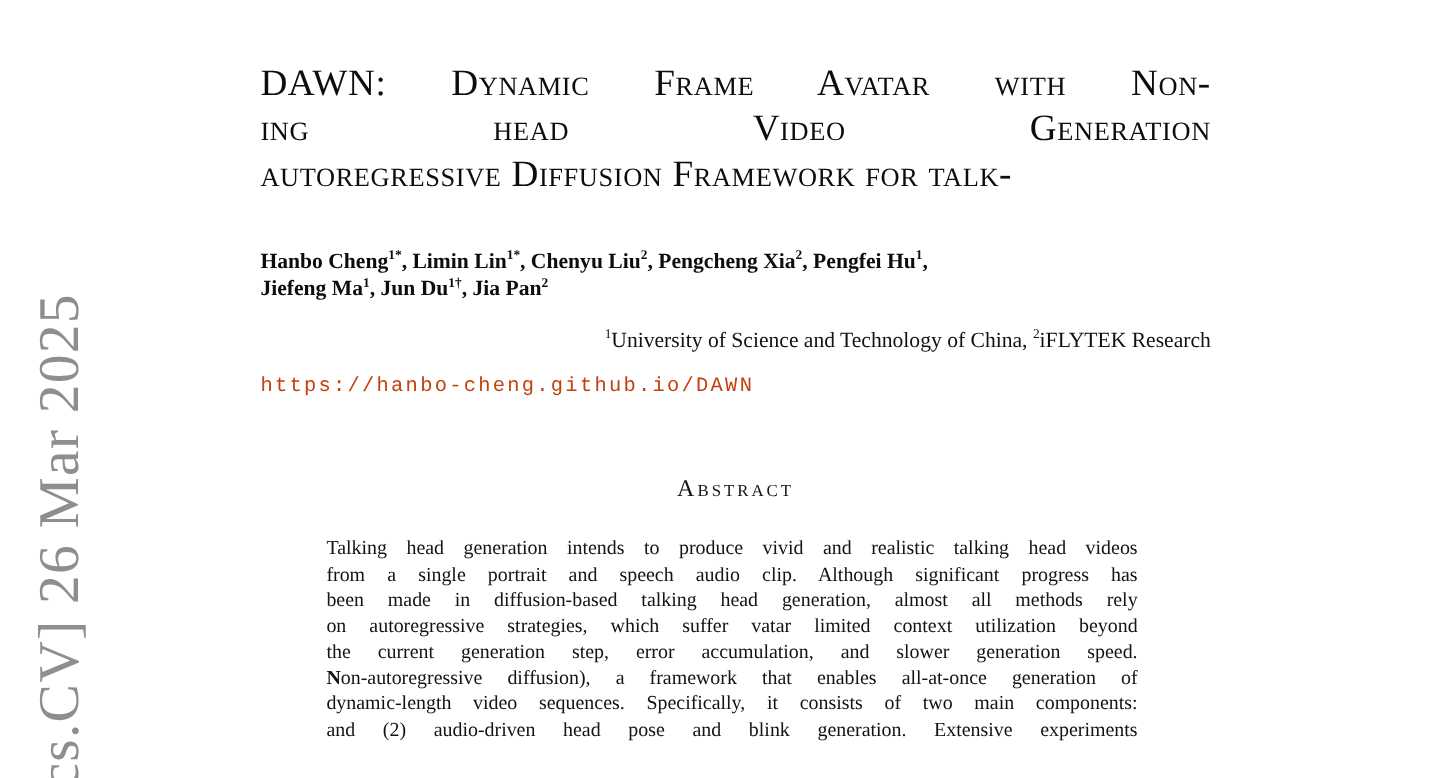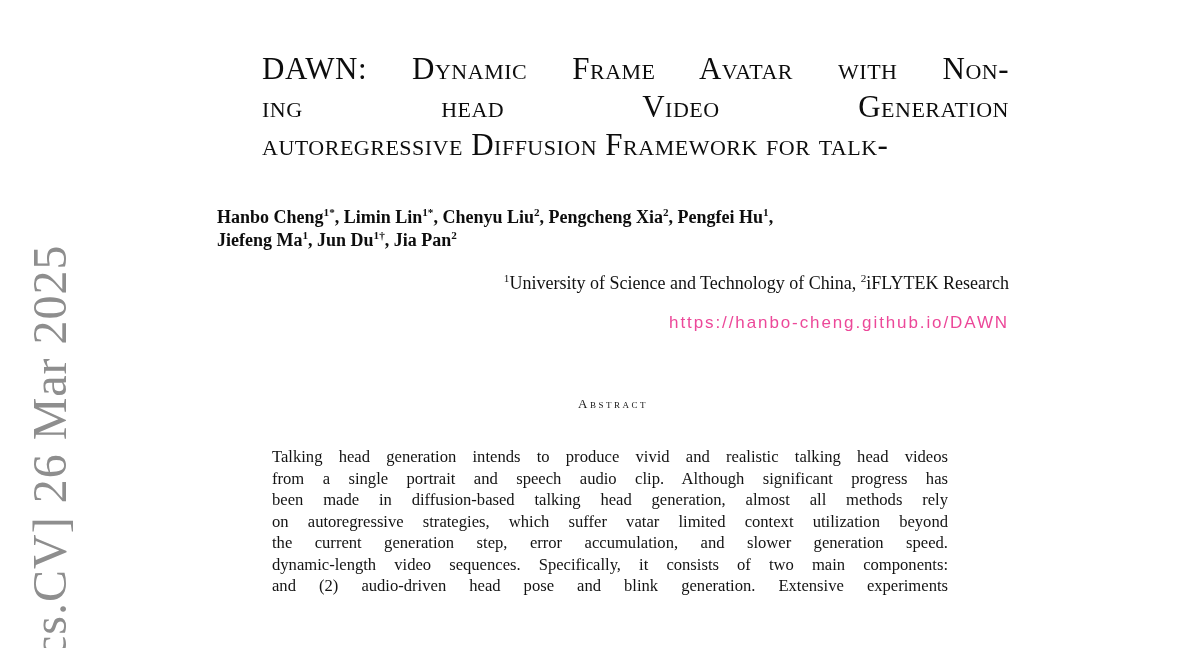--- a/index.html
+++ b/index.html
@@ -28,21 +28,21 @@
 
   
   .paper-title {
     position: absolute;
     left: 217px; top: 50px; width: 792px;
     font-size: 31px; line-height: 38px;
     font-variant: small-caps;
     letter-spacing: 0.5px;
     color: #0d0d0d;
   }
-  .title-line { text-align: justify; text-align-last: justify; white-space: nowrap; margin-left: 45px; }
+  .title-line { text-align: justify; text-align-last: justify; white-space: nowrap; }
   .title-line:last-child { text-align-last: left; }
 
   
   .authors {
     position: absolute;
     left: 217px; top: 206px; width: 792px;
     font-weight: bold;
     font-size: 18px; line-height: 23px;
     color: #0d0d0d;
   }
@@ -55,35 +55,35 @@
     position: absolute;
     left: 217px; top: 272px; width: 792px;
     font-size: 18px; line-height: 22px;
   }
   .aff-line { text-align: right; }
 
   
   .paper-link {
     position: absolute;
     left: 217px; top: 313px; width: 792px;
-    text-align: right;
-    font-family: Liberation Sans, sans-serif;
+    text-align: left;
+    font-family: Liberation Mono, monospace;
     font-size: 17px;
     letter-spacing: 1.9px;
-    color: #ec4899;
+    color: #c2410c;
     cursor: pointer;
   }
 
   
   .abstract-heading {
     position: absolute;
     left: 217px; top: 396px; width: 792px;
     text-align: center;
     font-variant: small-caps;
-    font-size: 13px;
+    font-size: 20px;
     letter-spacing: 2.5px;
     color: #151515;
   }
   .abstract-body {
     position: absolute;
     left: 272px; top: 446px; width: 676px;
     font-size: 16.6px; line-height: 21.5px;
     color: #131313;
   }
   .abs-line { text-align: justify; text-align-last: justify; white-space: nowrap; }
@@ -114,17 +114,18 @@
   <div class="paper-link">https://hanbo-cheng.github.io/DAWN</div>
 
   <div class="abstract-heading">Abstract</div>
 
   <div class="abstract-body">
       <div class="abs-line"><span>Talking head generation intends to produce vivid and realistic talking head videos</span></div>
       <div class="abs-line"><span>from a single portrait and speech audio clip. Although significant progress has</span></div>
       <div class="abs-line"><span>been made in diffusion-based talking head generation, almost all methods rely</span></div>
       <div class="abs-line"><span>on autoregressive strategies, which suffer vatar limited context utilization beyond</span></div>
       <div class="abs-line"><span>the current generation step, error accumulation, and slower generation speed.</span></div>
+      <div class="abs-line"><b>N</b><span>on-autoregressive diffusion), a framework that enables all-at-once generation of</span></div>
       <div class="abs-line"><span>dynamic-length video sequences. Specifically, it consists of two main components:</span></div>
       <div class="abs-line"><span>and (2) audio-driven head pose and blink generation. Extensive experiments</span></div>
     </div>
 
 </div>
 
 </body></html>

